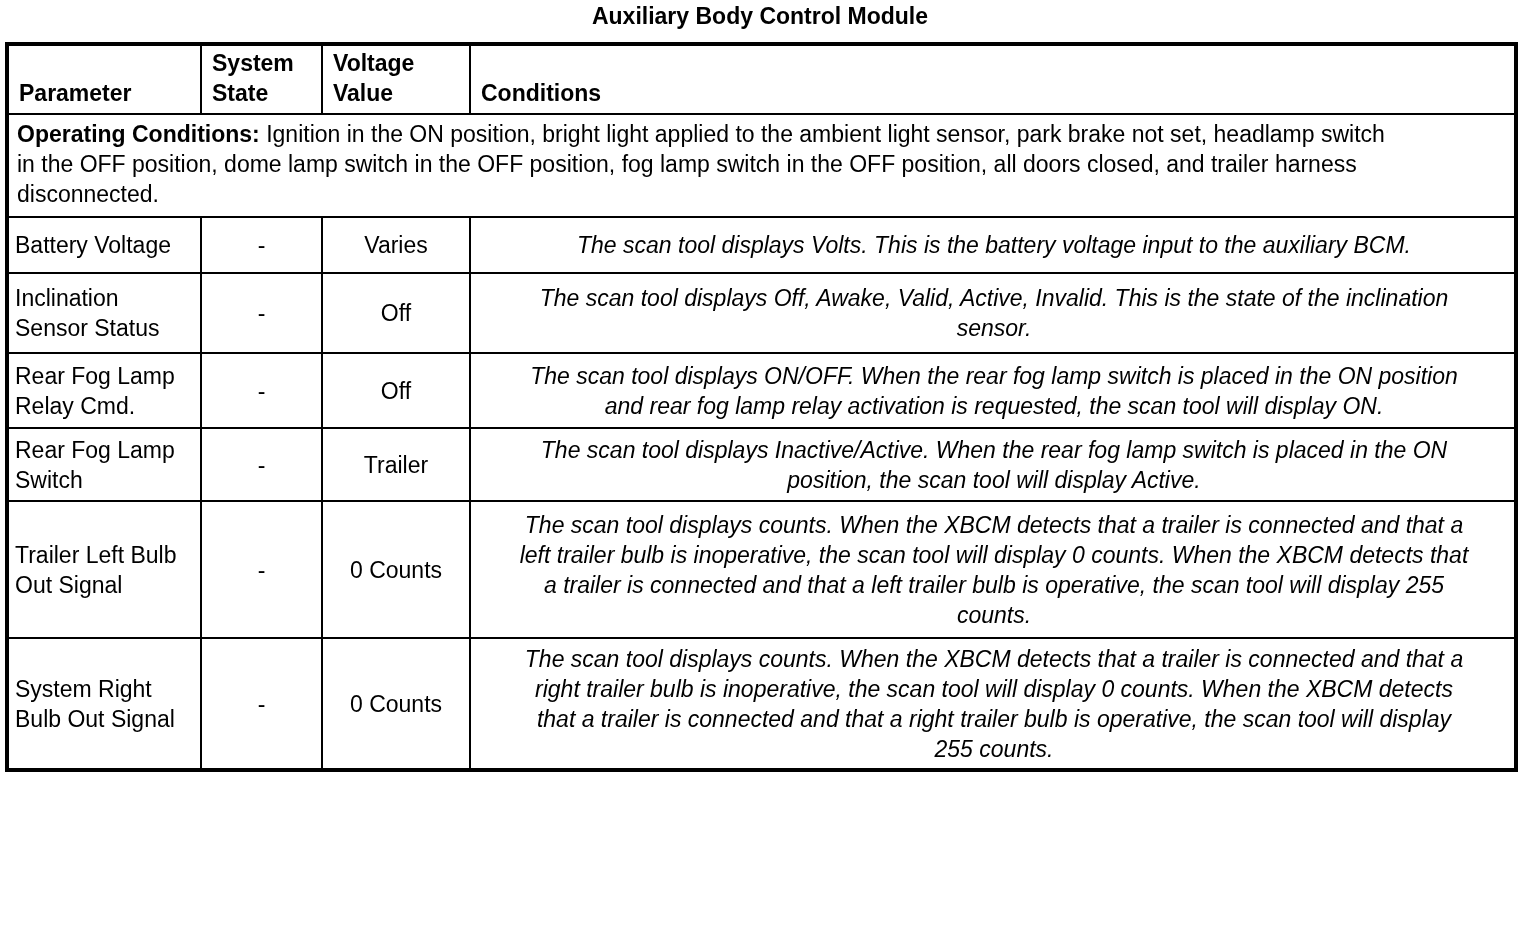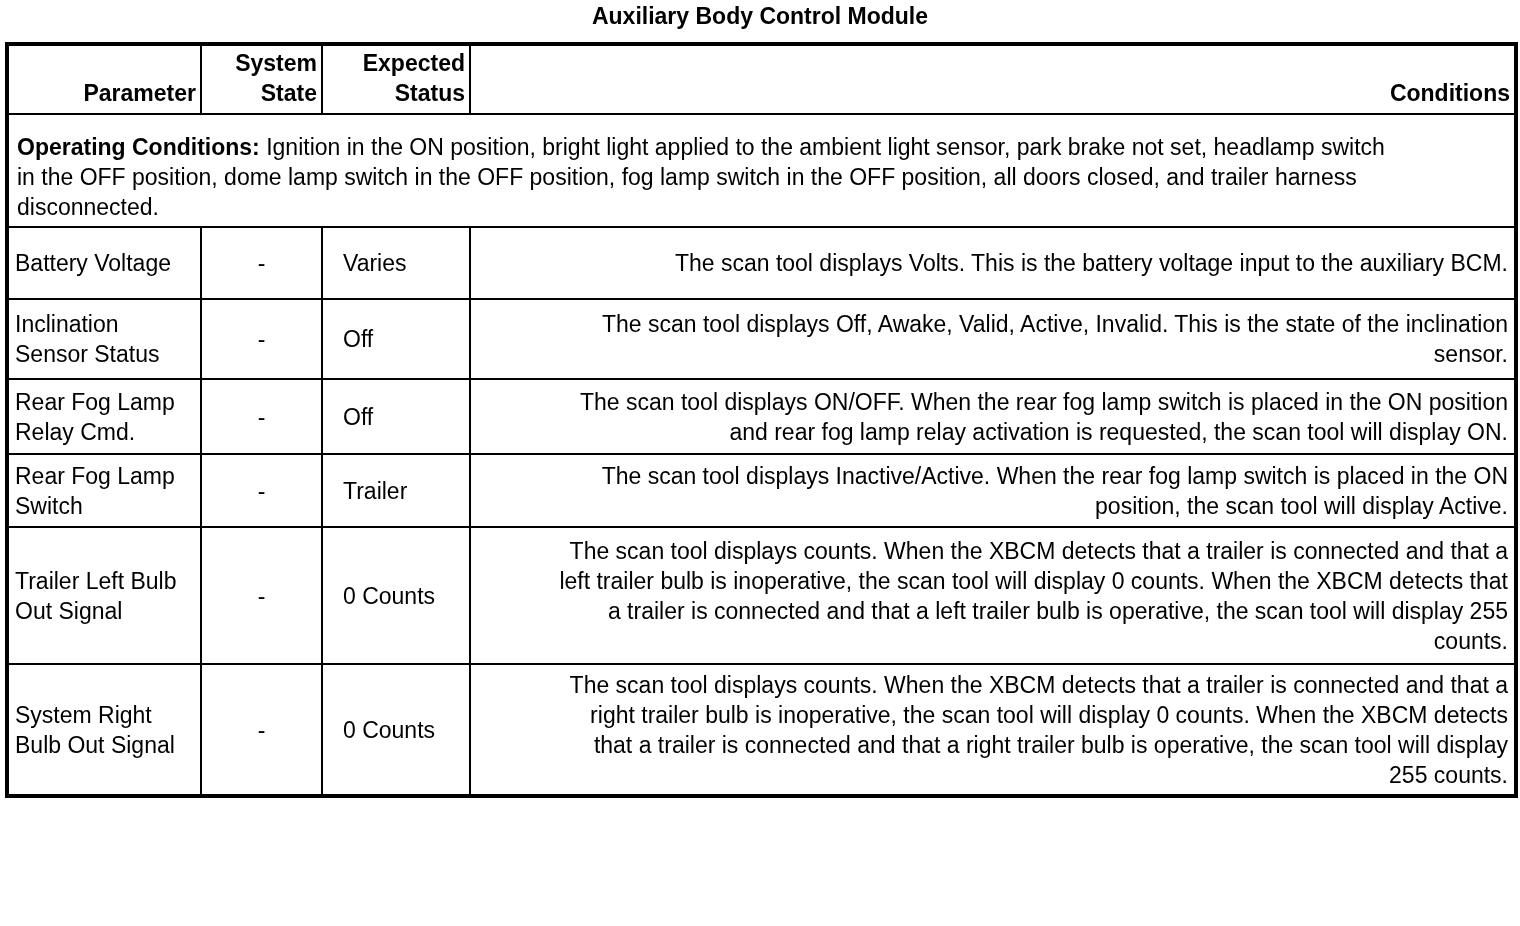--- a/index.html
+++ b/index.html
@@ -39,82 +39,83 @@
   col.c-param  { width: 194px; }
   col.c-state  { width: 121px; }
   col.c-value  { width: 148px; }
   col.c-desc   { width: 1046px; }
   th, td {
     border: 2px solid #000;
     overflow: hidden;
   }
   th {
     vertical-align: bottom;
-    text-align: right;
+    text-align: left;
     font-weight: bold;
-    padding: 2px 4px 5px 4px;
+    padding: 2px 4px 5px 10px;
     font-size: 23px;
     line-height: 30px;
   }
   tr.r-header { height: 70px; }
   tr.r-opcond { height: 103px; }
   tr.r-1 { height: 31px; }
   tr.r-2 { height: 80px; }
   tr.r-3 { height: 75px; }
   tr.r-4 { height: 73px; }
   tr.r-5 { height: 137px; }
   tr.r-6 { height: 132px; }
   tr.r-7 { height: 73px; }
   tr.r-8 { height: 103px; }
   td.opcond {
     vertical-align: top;
     text-align: left;
-    padding: 17px 8px 4px 8px;
+    padding: 4px 8px 4px 8px;
     white-space: pre-line;
   }
   td.param {
     vertical-align: middle;
     text-align: left;
     padding: 2px 4px 2px 6px;
     white-space: pre-line;
   }
   td.state {
     vertical-align: middle;
     text-align: center;
     padding: 2px;
   }
   td.value {
     vertical-align: middle;
-    text-align: left;
-    padding: 20px;
+    text-align: center;
+    padding: 12px;
   }
   td.desc {
     vertical-align: middle;
-    text-align: right;
+    text-align: center;
     padding: 2px 6px 2px 9px;
     white-space: pre-line;
+    font-style: italic;
   }
 </style>
 </head>
 <body>
 
 <div class="doc-title">Auxiliary Body Control Module</div>
 
 <table class="spec">
   <colgroup>
     <col class="c-param">
     <col class="c-state">
     <col class="c-value">
     <col class="c-desc">
   </colgroup>
   <tbody>
     <tr class="r-header">
       <th>Parameter</th>
       <th>System State</th>
-      <th>Expected Status</th>
+      <th>Voltage Value</th>
       <th>Conditions</th>
     </tr>
     <tr class="r-opcond">
       <td class="opcond" colspan="4"><b>Operating Conditions:</b><span> Ignition in the ON position, bright light applied to the ambient light sensor, park brake not set, headlamp switch
 in the OFF position, dome lamp switch in the OFF position, fog lamp switch in the OFF position, all doors closed, and trailer harness
 disconnected.</span></td>
     </tr>
     <tr class="r-1">
       <td class="param">Battery Voltage</td>
       <td class="state">-</td>

